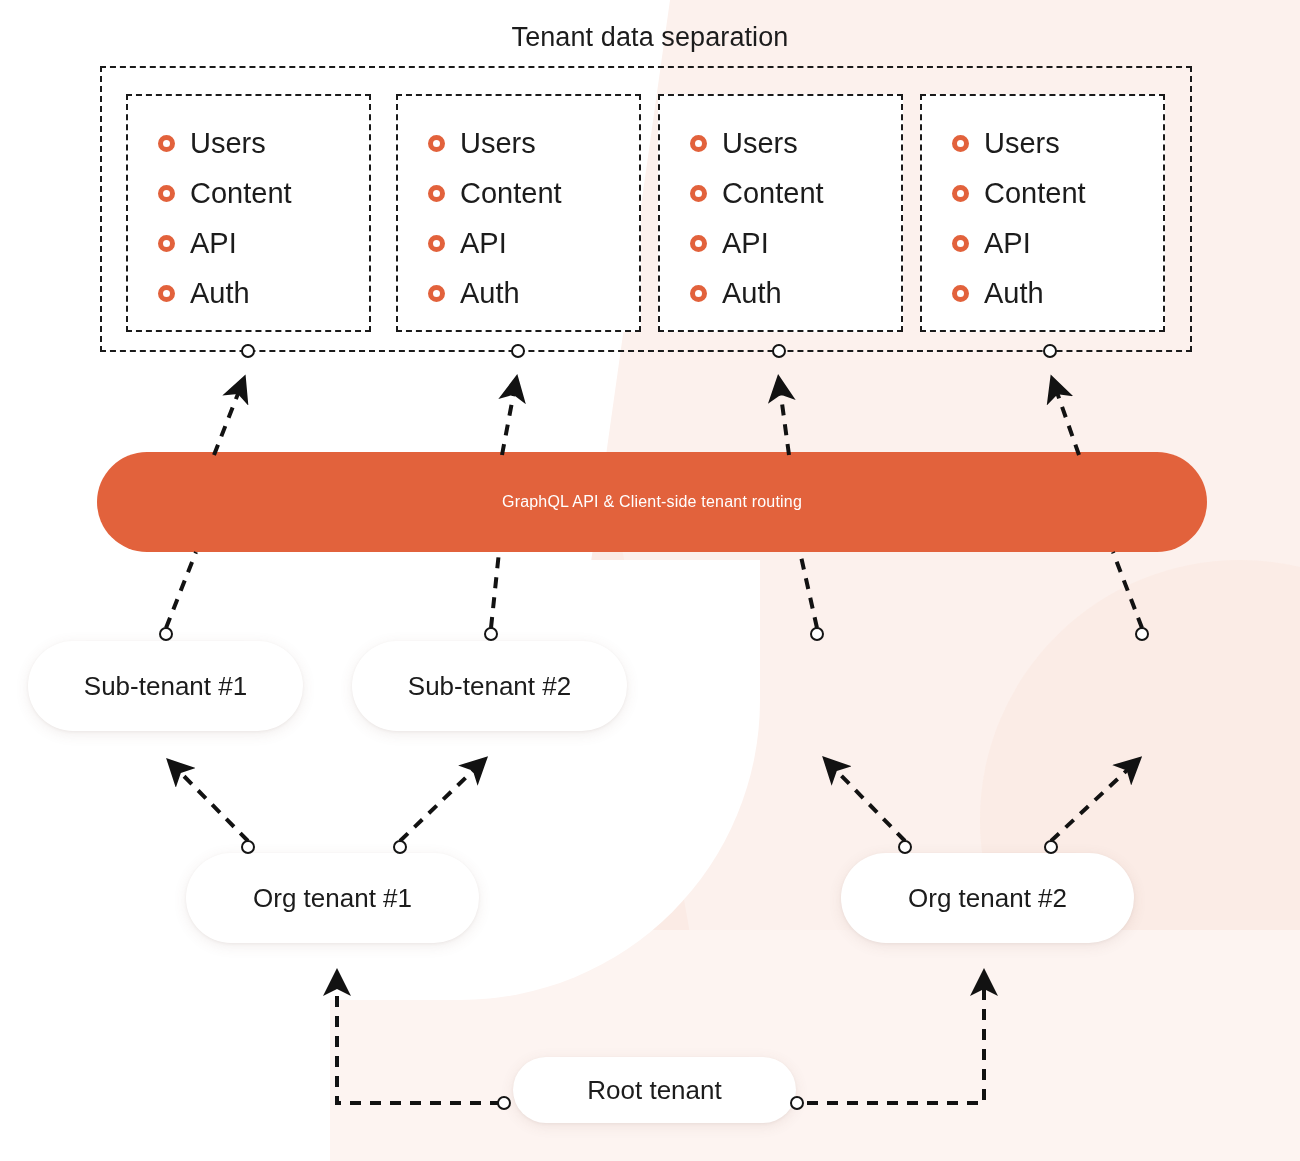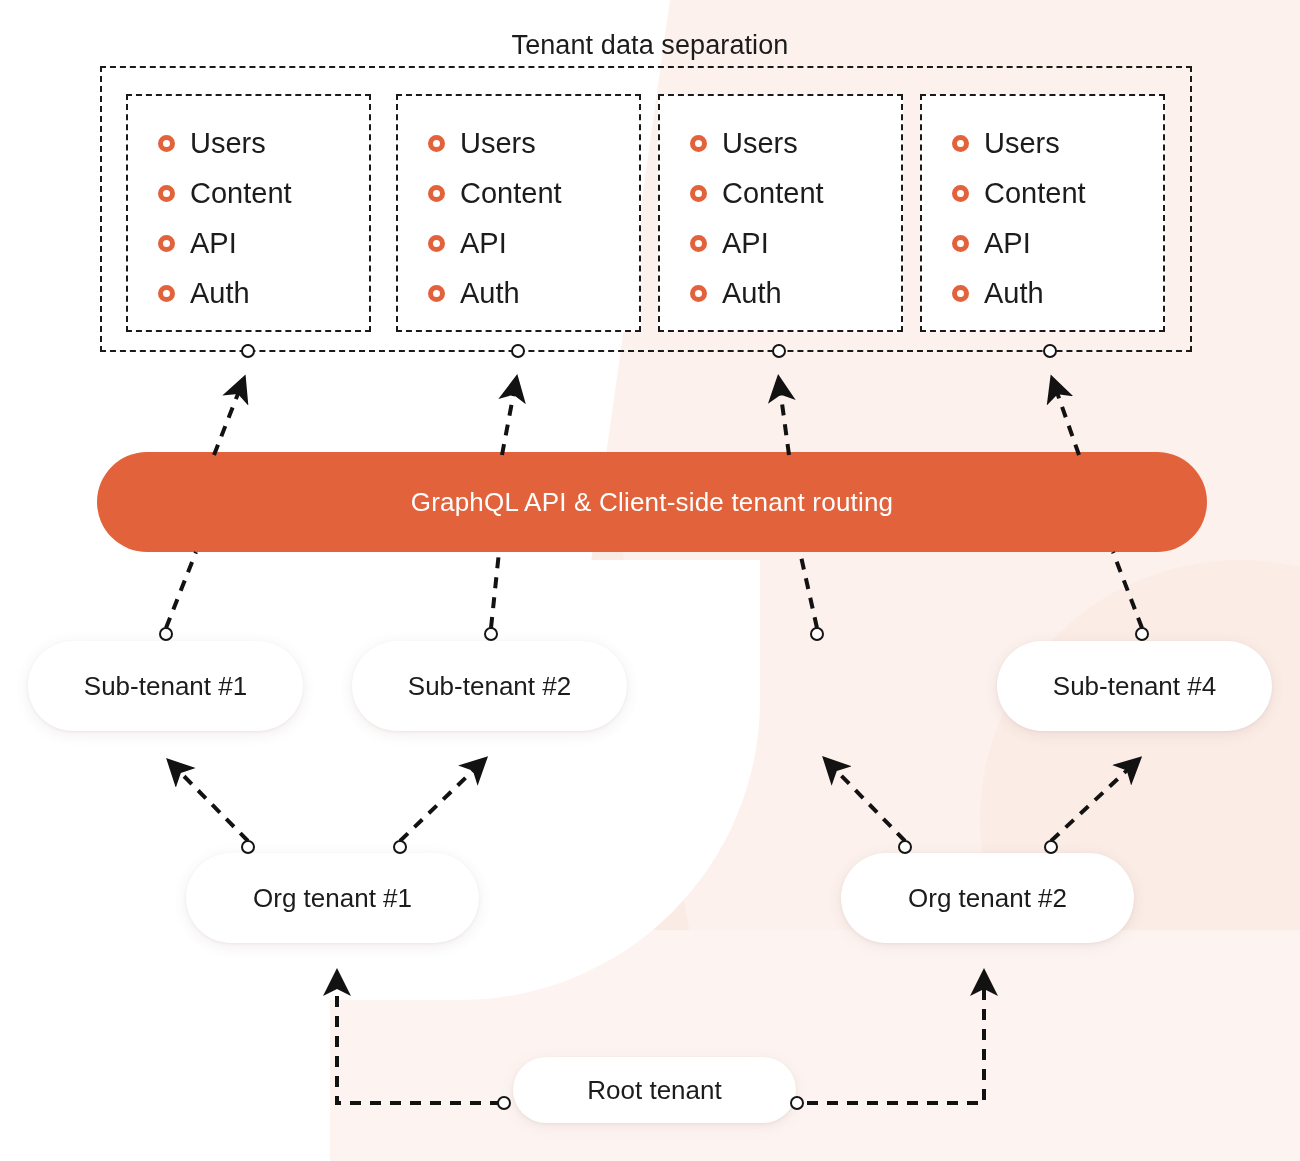--- a/index.html
+++ b/index.html
@@ -92,21 +92,20 @@
   
   .diagram-title {
     position: absolute;
     left: 0;
     top: 22px;
     width: 1300px;
     text-align: center;
     font-size: 27px;
     color: #1c1c1c;
     letter-spacing: .1px;
-    margin-top: 8px;
   }
 
   
   .tenant-boundary {
     position: absolute;
     left: 100px;
     top: 66px;
     width: 1092px;
     height: 286px;
     border: 2px dashed #1a1a1a;
@@ -156,21 +155,21 @@
     left: 97px;
     top: 452px;
     width: 1110px;
     height: 100px;
     border-radius: 50px;
     background: #e2623c;
     color: #ffffff;
     display: flex;
     align-items: center;
     justify-content: center;
-    font-size: 26px;
+    font-size: 16px;
     letter-spacing: .2px;
   }
 
   
   .pill {
     position: absolute;
     background: #ffffff;
     border-radius: 46px;
     box-shadow: 0 3px 14px rgba(120, 80, 70, .10), 0 1px 3px rgba(120,80,70,.07);
     display: flex;
@@ -342,23 +341,20 @@
   <div class="routing-bar">
     <span>GraphQL API &amp; Client-side tenant routing</span>
   </div>
 
   <div class="pill sub sub1">
     <span>Sub-tenant #1</span>
   </div>
   <div class="pill sub sub2">
     <span>Sub-tenant #2</span>
   </div>
-  <div class="pill sub sub4">
-    <span>Sub-tenant #4</span>
-  </div>
 
   <div class="pill org org1">
     <span>Org tenant #1</span>
   </div>
   <div class="pill org org2">
     <span>Org tenant #2</span>
   </div>
 
   <div class="pill root">
     <span>Root tenant</span>

